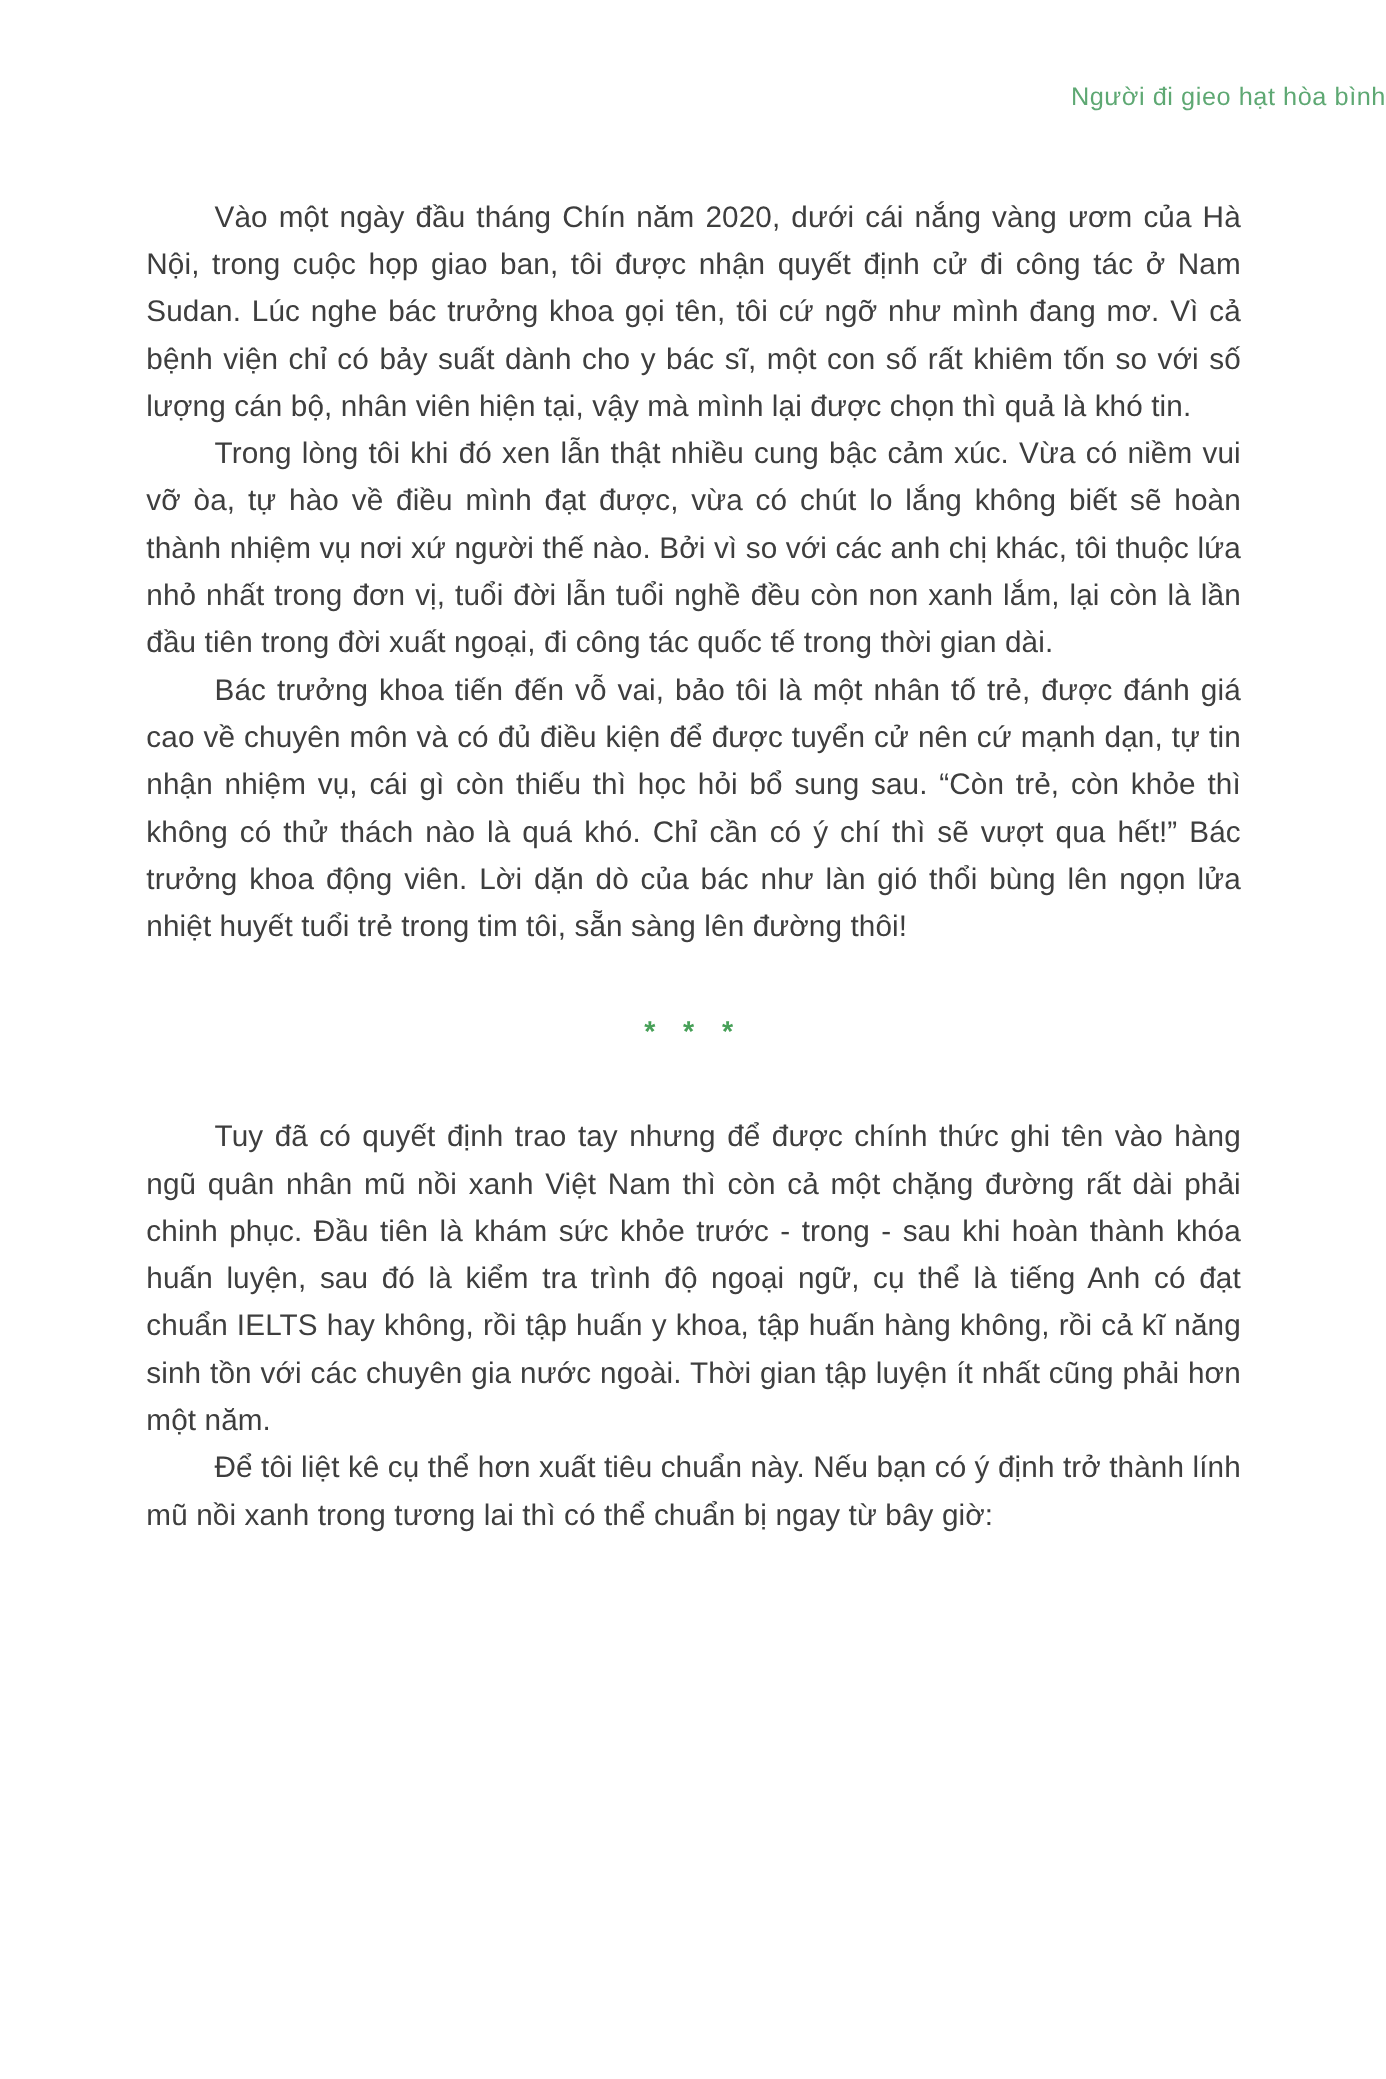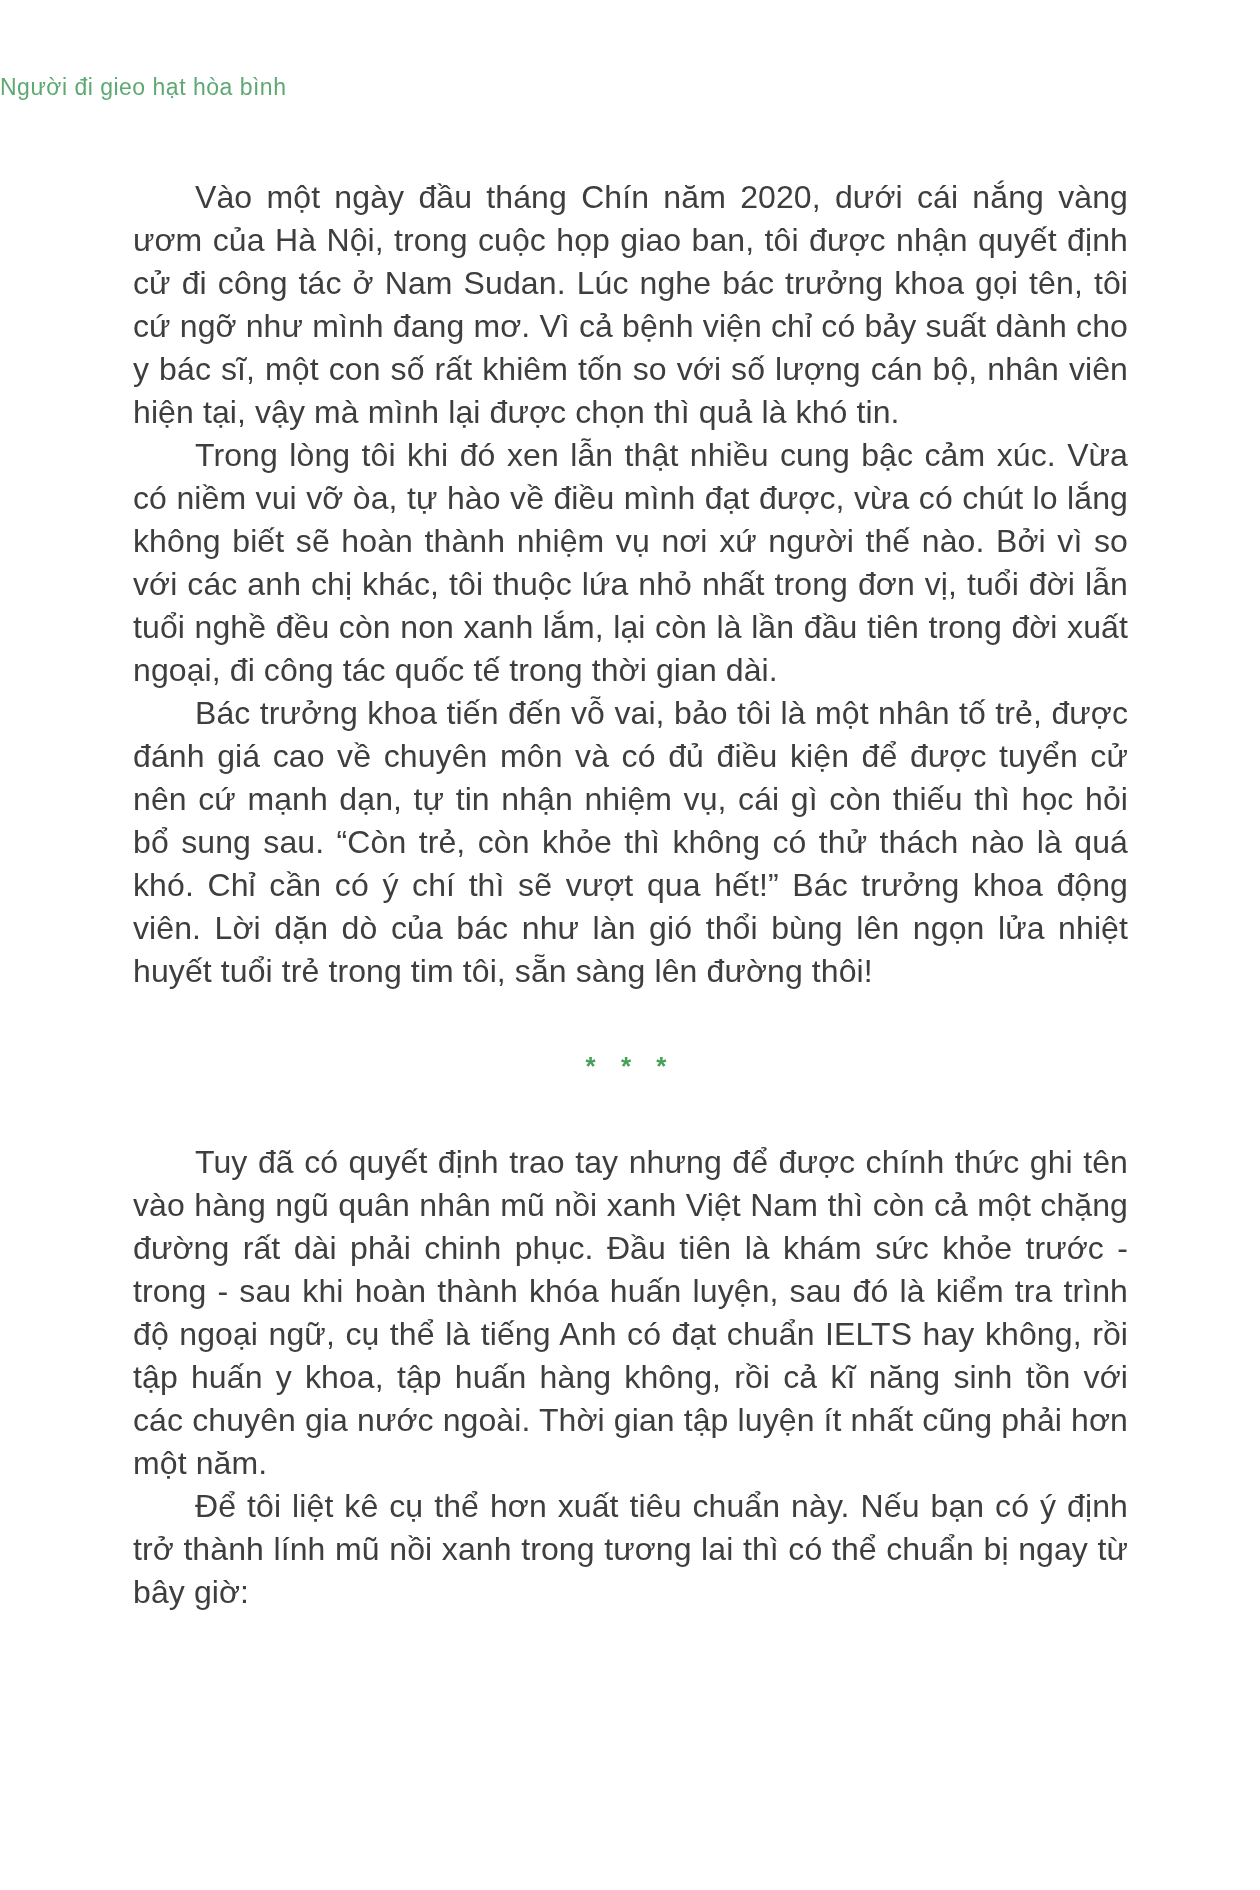--- a/index.html
+++ b/index.html
@@ -17,36 +17,36 @@
   .page {
     position: absolute;
     inset: 0;
     background: #ffffff;
   }
   .running-header {
     position: absolute;
     top: 74px;
     left: 0;
     width: 100%;
-    text-align: left;
+    text-align: right;
     color: #5ea873;
     font-size: 23px;
     font-weight: 500;
     letter-spacing: 0.5px;
   }
   .content {
     position: absolute;
     left: 133px;
     top: 176px;
     width: 995px;
   }
   .content p {
     margin: 0;
     color: #3e3e3e;
-    font-size: 32px;
+    font-size: 27px;
     line-height: 43px;
     text-align: justify;
     text-indent: 62px;
     letter-spacing: 0.1px;
   }
   .separator {
     height: 43px;
     margin: 52px 0 53px 0;
     text-align: center;
     color: #47a058;

